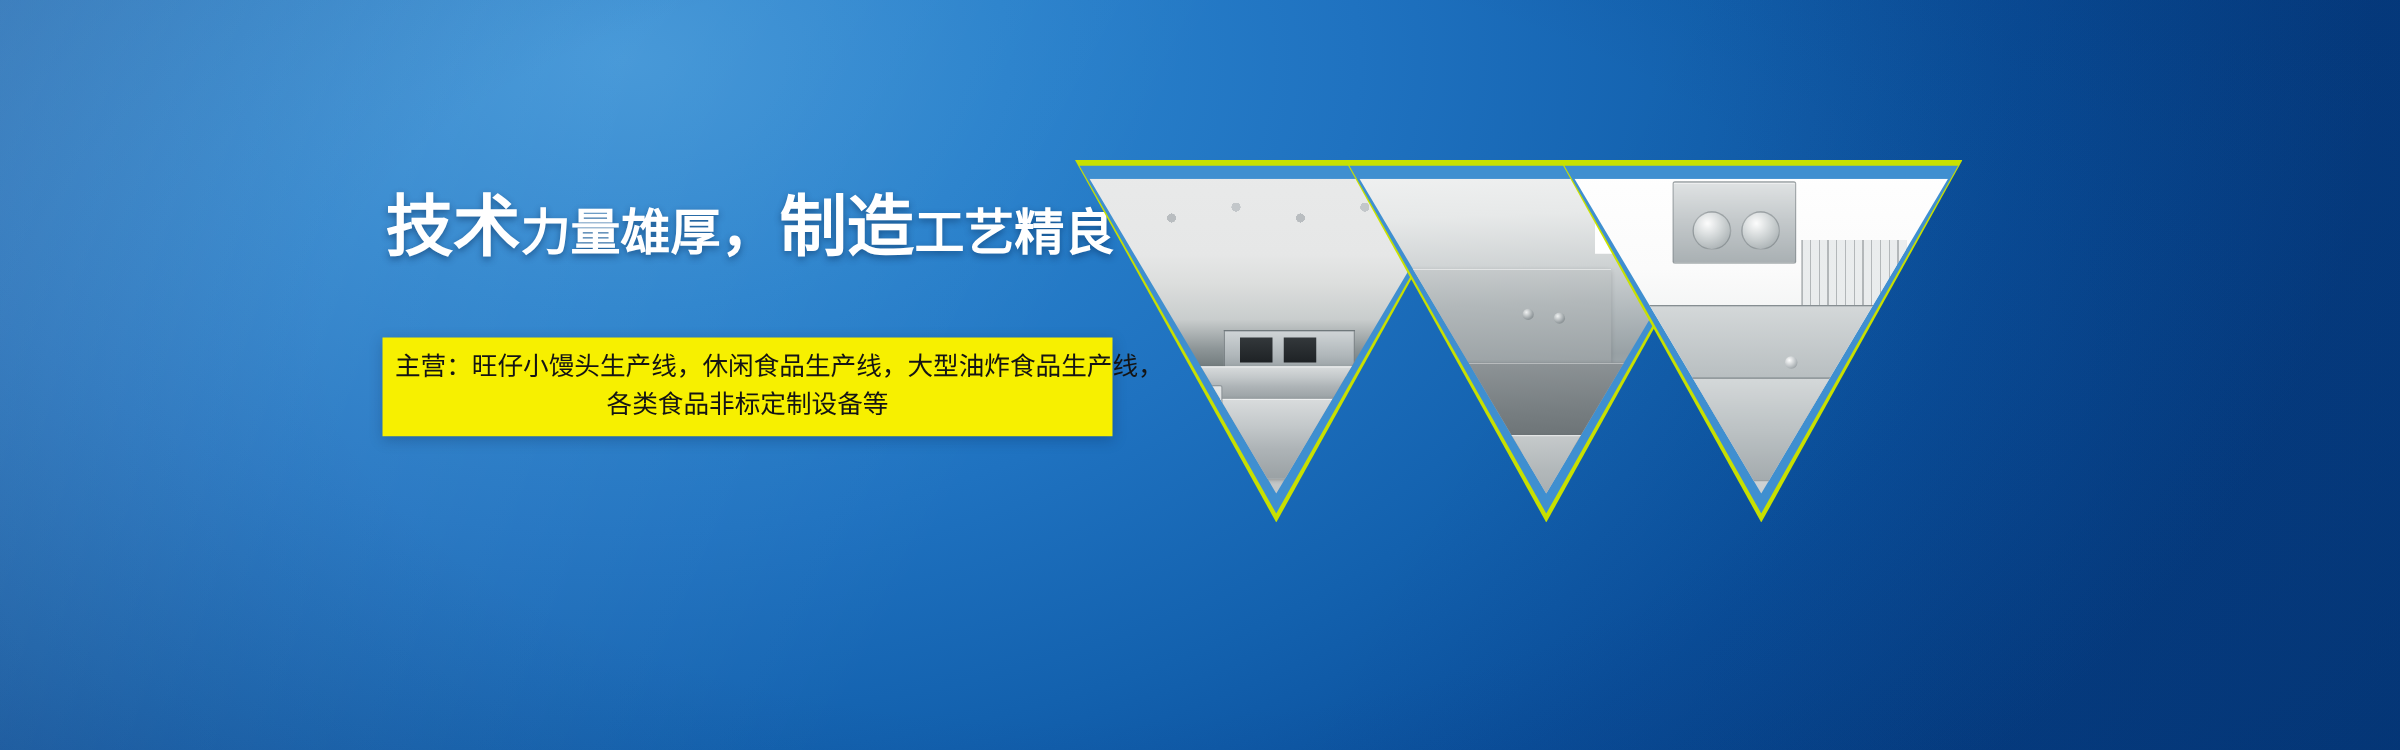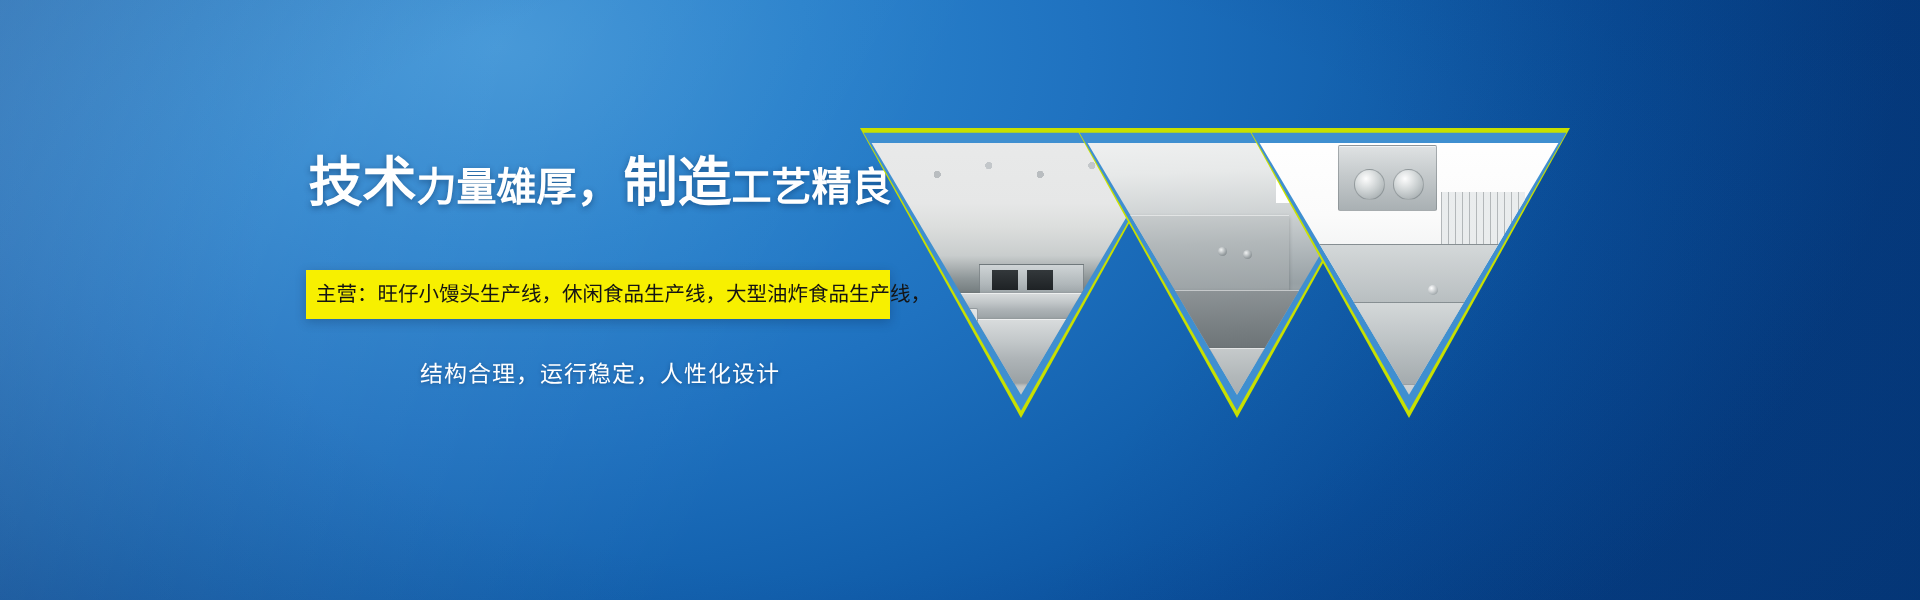--- a/index.html
+++ b/index.html
@@ -249,23 +249,23 @@
   <div class="vignette"></div>
 
   <div class="text-col">
 
     <div class="headline">
       <span class="big">技术</span><span class="mid">力量雄厚</span><span class="comma">，</span><span class="big">制造</span><span class="mid">工艺精良</span>
     </div>
 
     <div class="hl-box">
       <span class="l1">主营：旺仔小馒头生产线，休闲食品生产线，大型油炸食品生产线，</span>
-    </div>
-
-    <div class="sub s1">结构合理，运行稳定，人性化设计</div>
+      <span class="l2">各类食品非标定制设备等</span>
+    </div>
+
 
   </div>
 
   <div class="tri-wrap">
 
     <div class="tri" style="left:20px; top:28px; width:322px; height:290px;">
       <div class="edge-outer"></div>
       <div class="edge-inner"></div>
       <div class="photo-clip">
         <div class="photo shopA">

